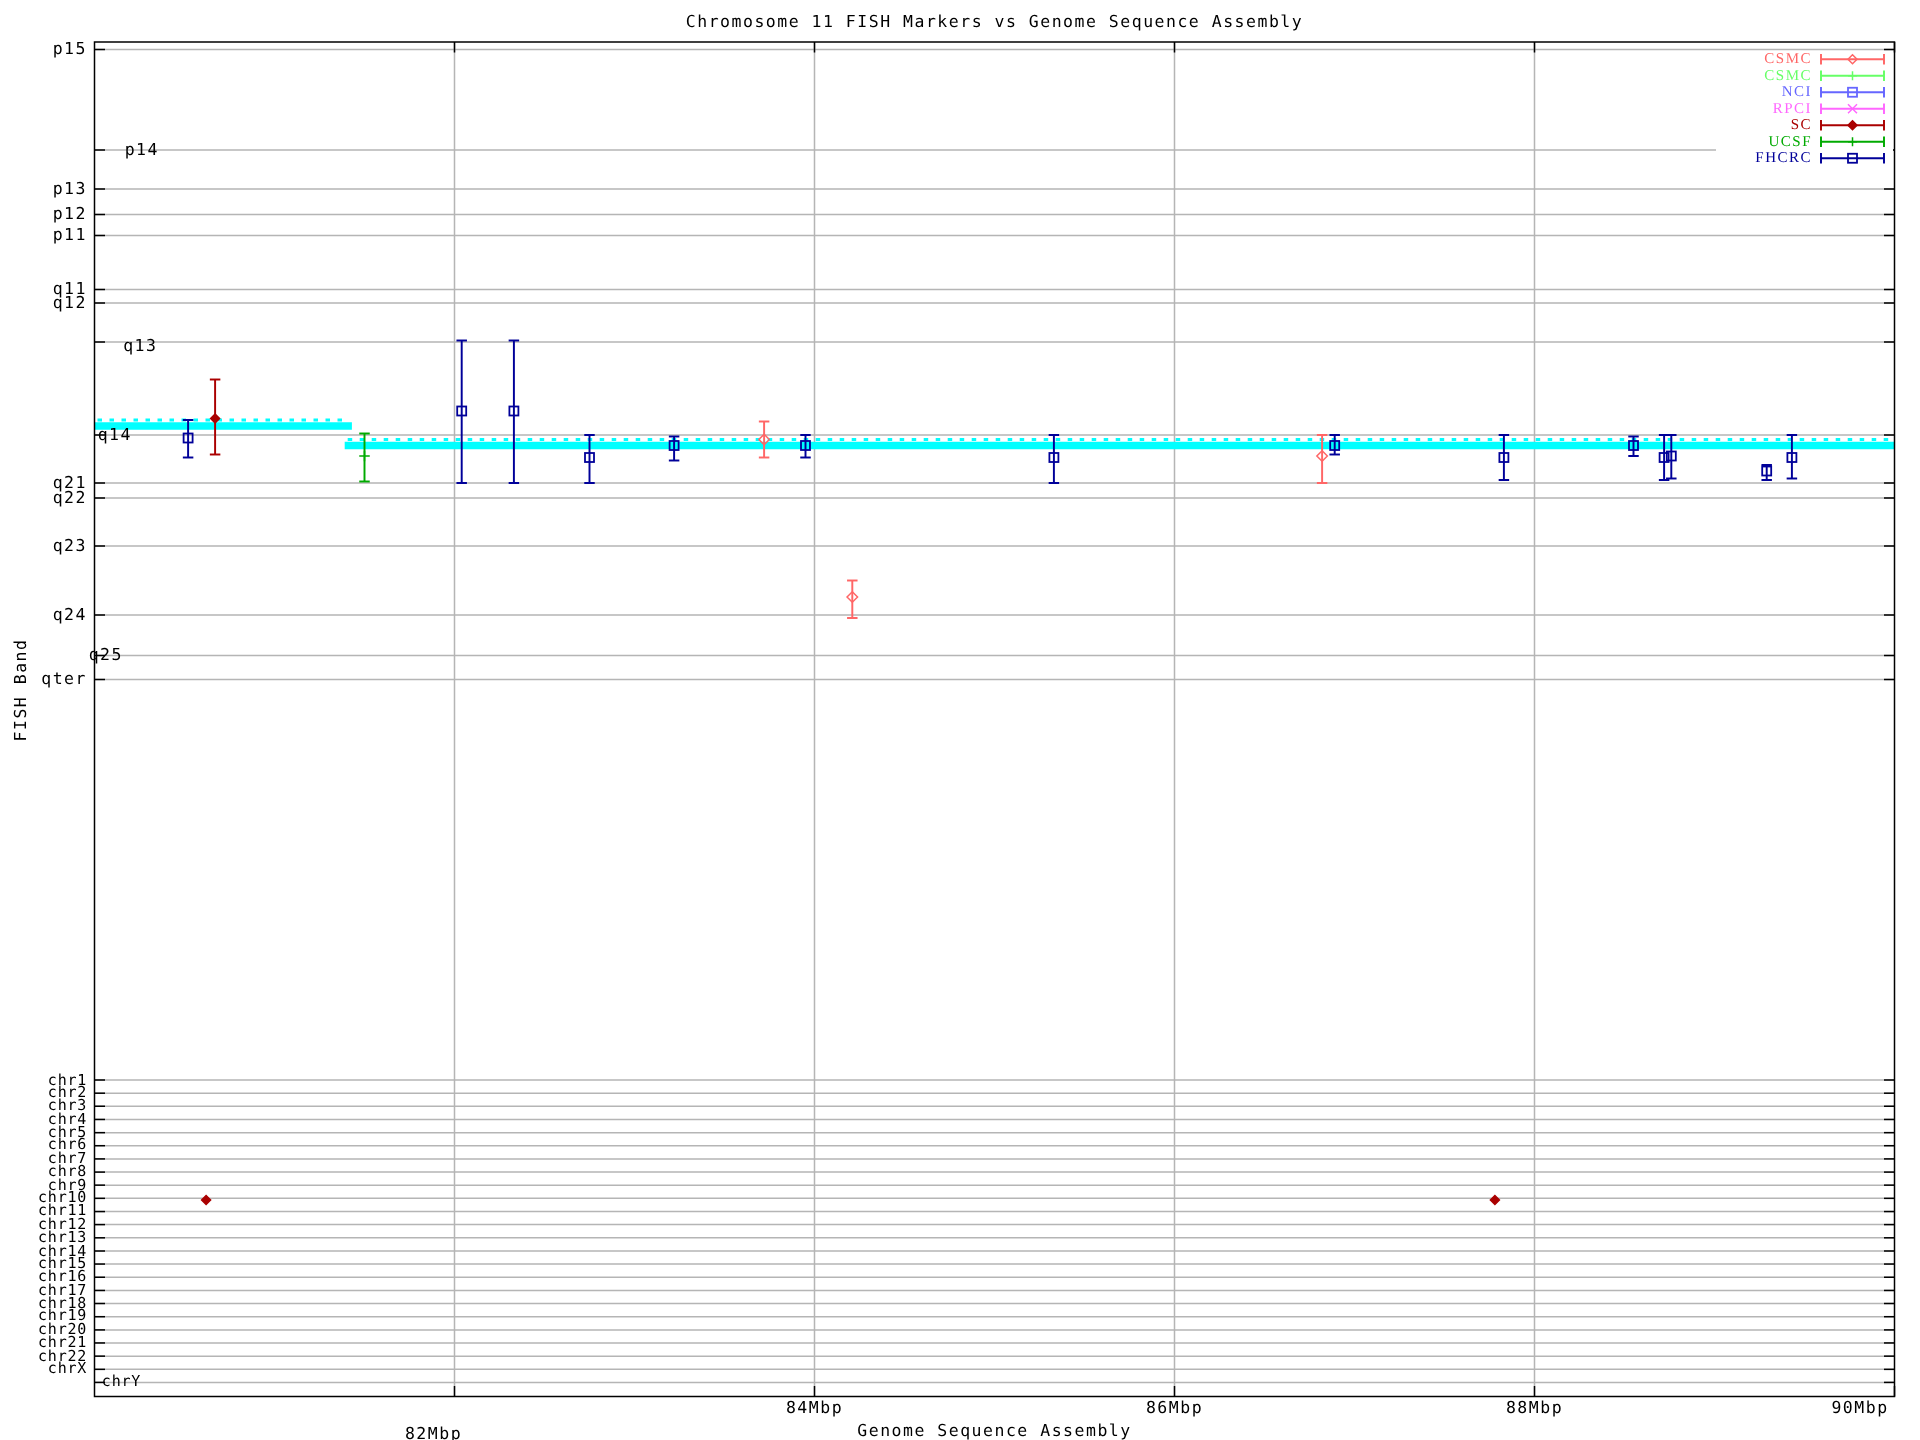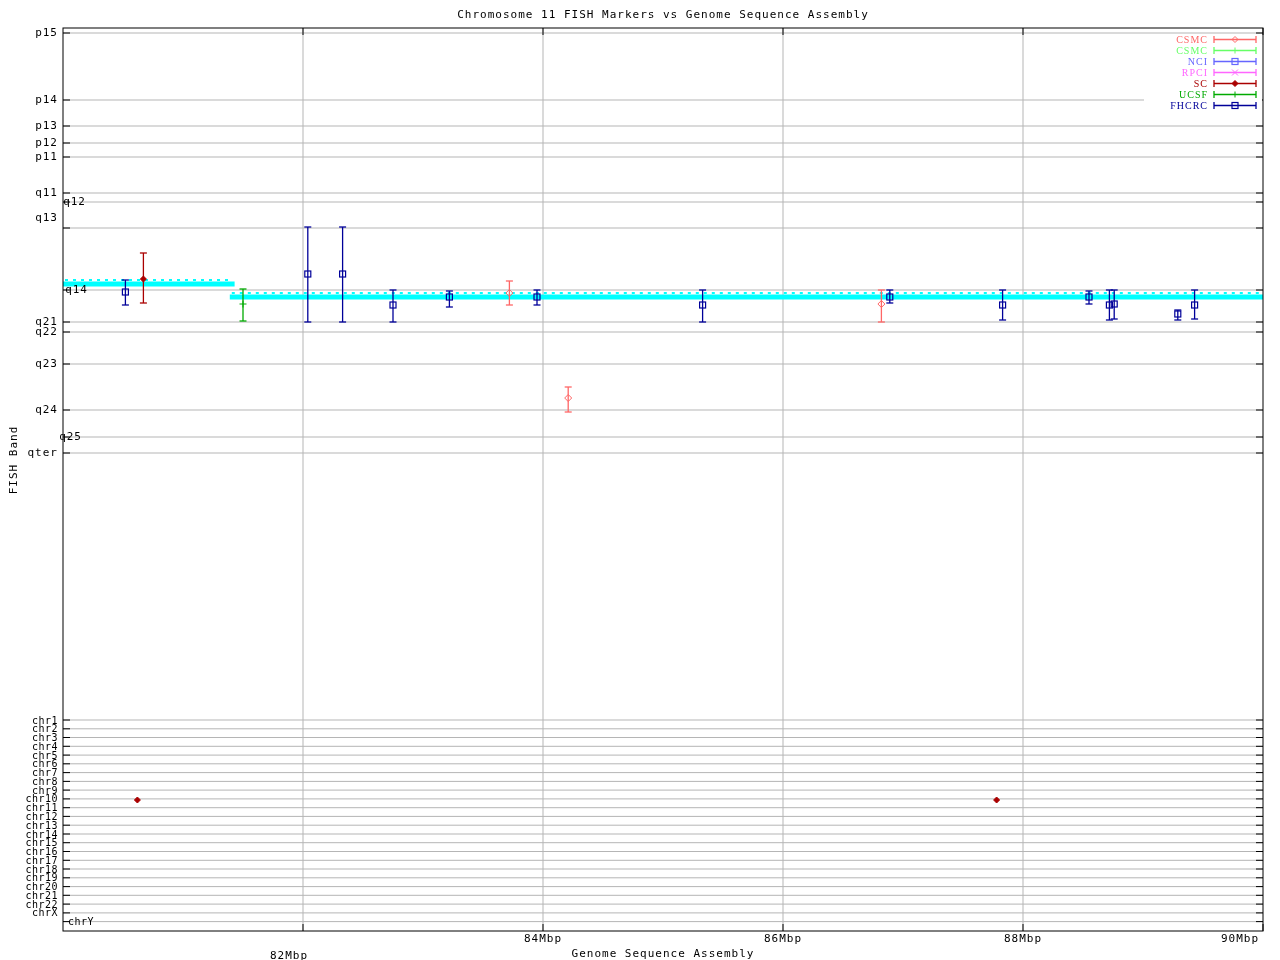--- a/index.html
+++ b/index.html
@@ -293,27 +293,27 @@
         </g>
       </g>
     </svg>
 
   <div class="labels-layer">
     <div class="lab title">Chromosome 11 FISH Markers vs Genome Sequence Assembly</div>
     <div class="lab xlabel">Genome Sequence Assembly</div>
     <div class="lab ylabel">FISH Band</div>
     <div id="ytick-labels">
         <div class="lab ytick" style="top: 27px;">p15</div>
-        <div class="lab ytick" style="top: 94px;">p14</div>
+        <div class="lab ytick" style="top: 94px; padding-left: 48px;">p14</div>
         <div class="lab ytick" style="top: 120px;">p13</div>
         <div class="lab ytick" style="top: 137px;">p12</div>
         <div class="lab ytick" style="top: 151px;">p11</div>
         <div class="lab ytick" style="top: 187px;">q11</div>
-        <div class="lab ytick" style="top: 196px; margin-left: 28px;">q12</div>
-        <div class="lab ytick" style="top: 212px;">q13</div>
+        <div class="lab ytick" style="top: 196px;">q12</div>
+        <div class="lab ytick" style="top: 225px; padding-left: 47px;">q13</div>
         <div class="lab ytick" style="top: 284px; margin-left: 30px;">q14</div>
         <div class="lab ytick" style="top: 316px;">q21</div>
         <div class="lab ytick" style="top: 326px;">q22</div>
         <div class="lab ytick" style="top: 358px;">q23</div>
         <div class="lab ytick" style="top: 404px;">q24</div>
         <div class="lab ytick" style="top: 431px; padding-left: 24px;">q25</div>
         <div class="lab ytick" style="top: 447px;">qter</div>
       </div>
     <div id="chrtick-labels">
         <div class="lab chrtick" style="top: 715.5px;">chr1</div>

